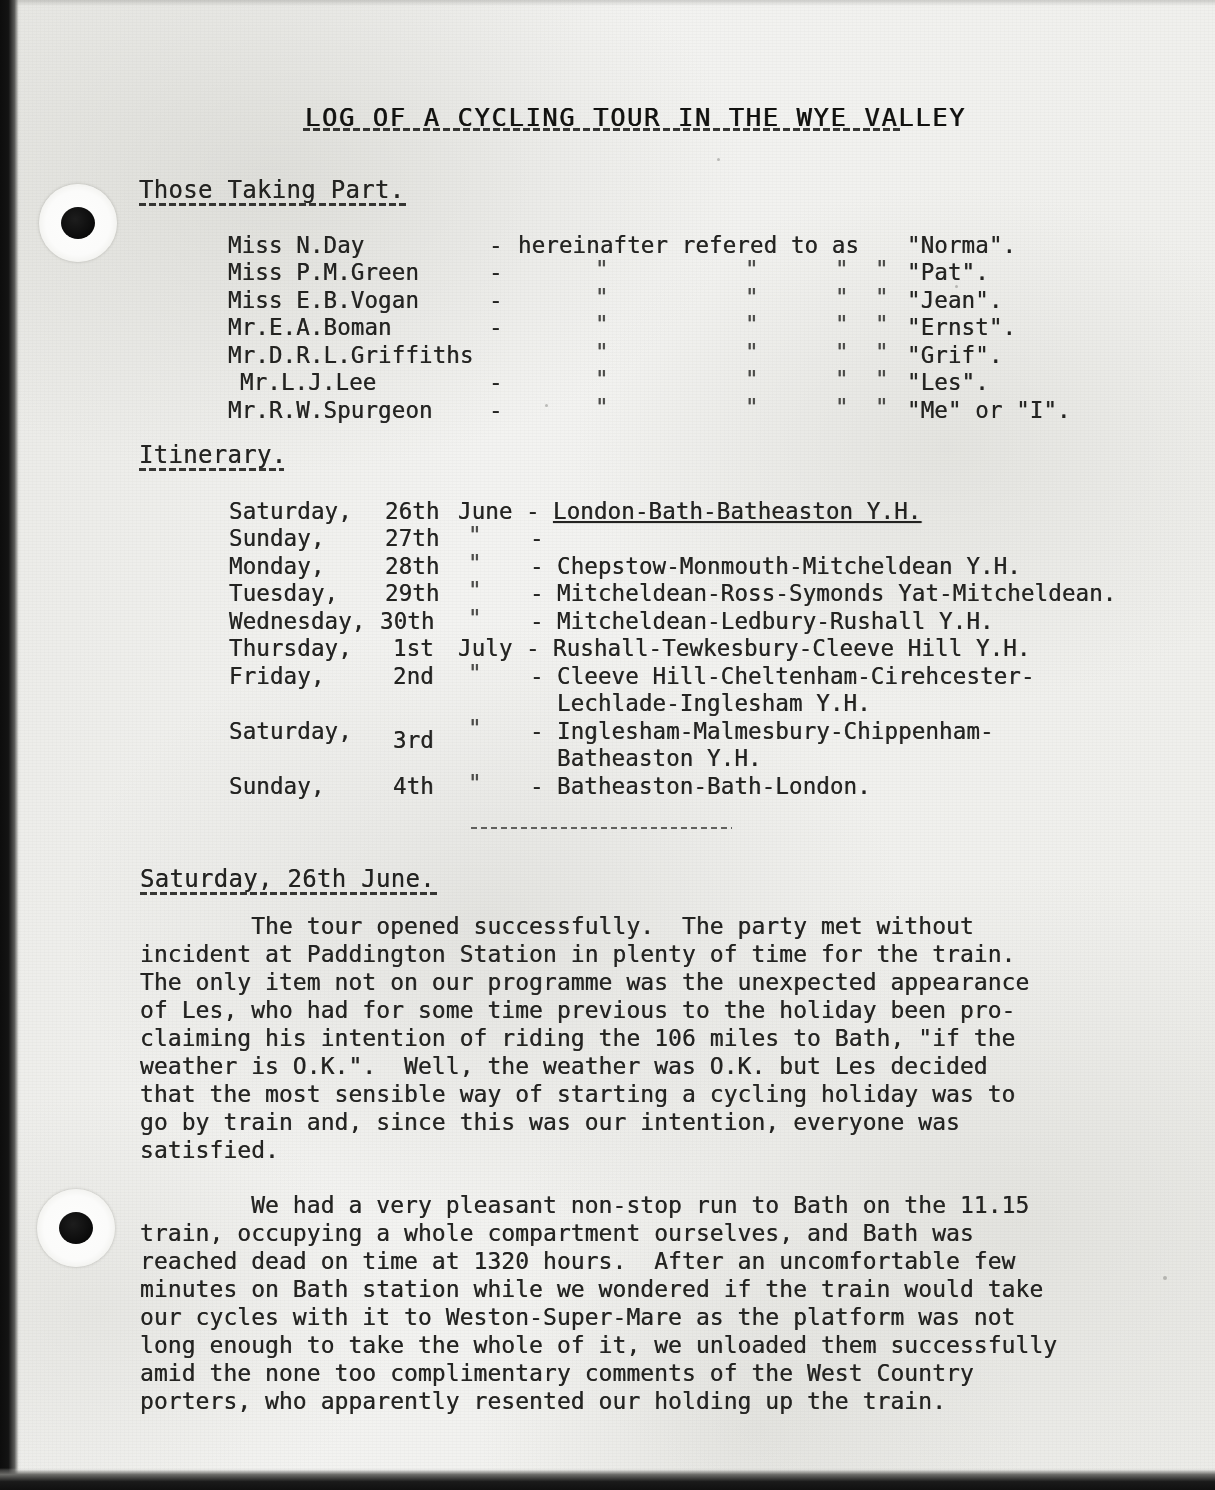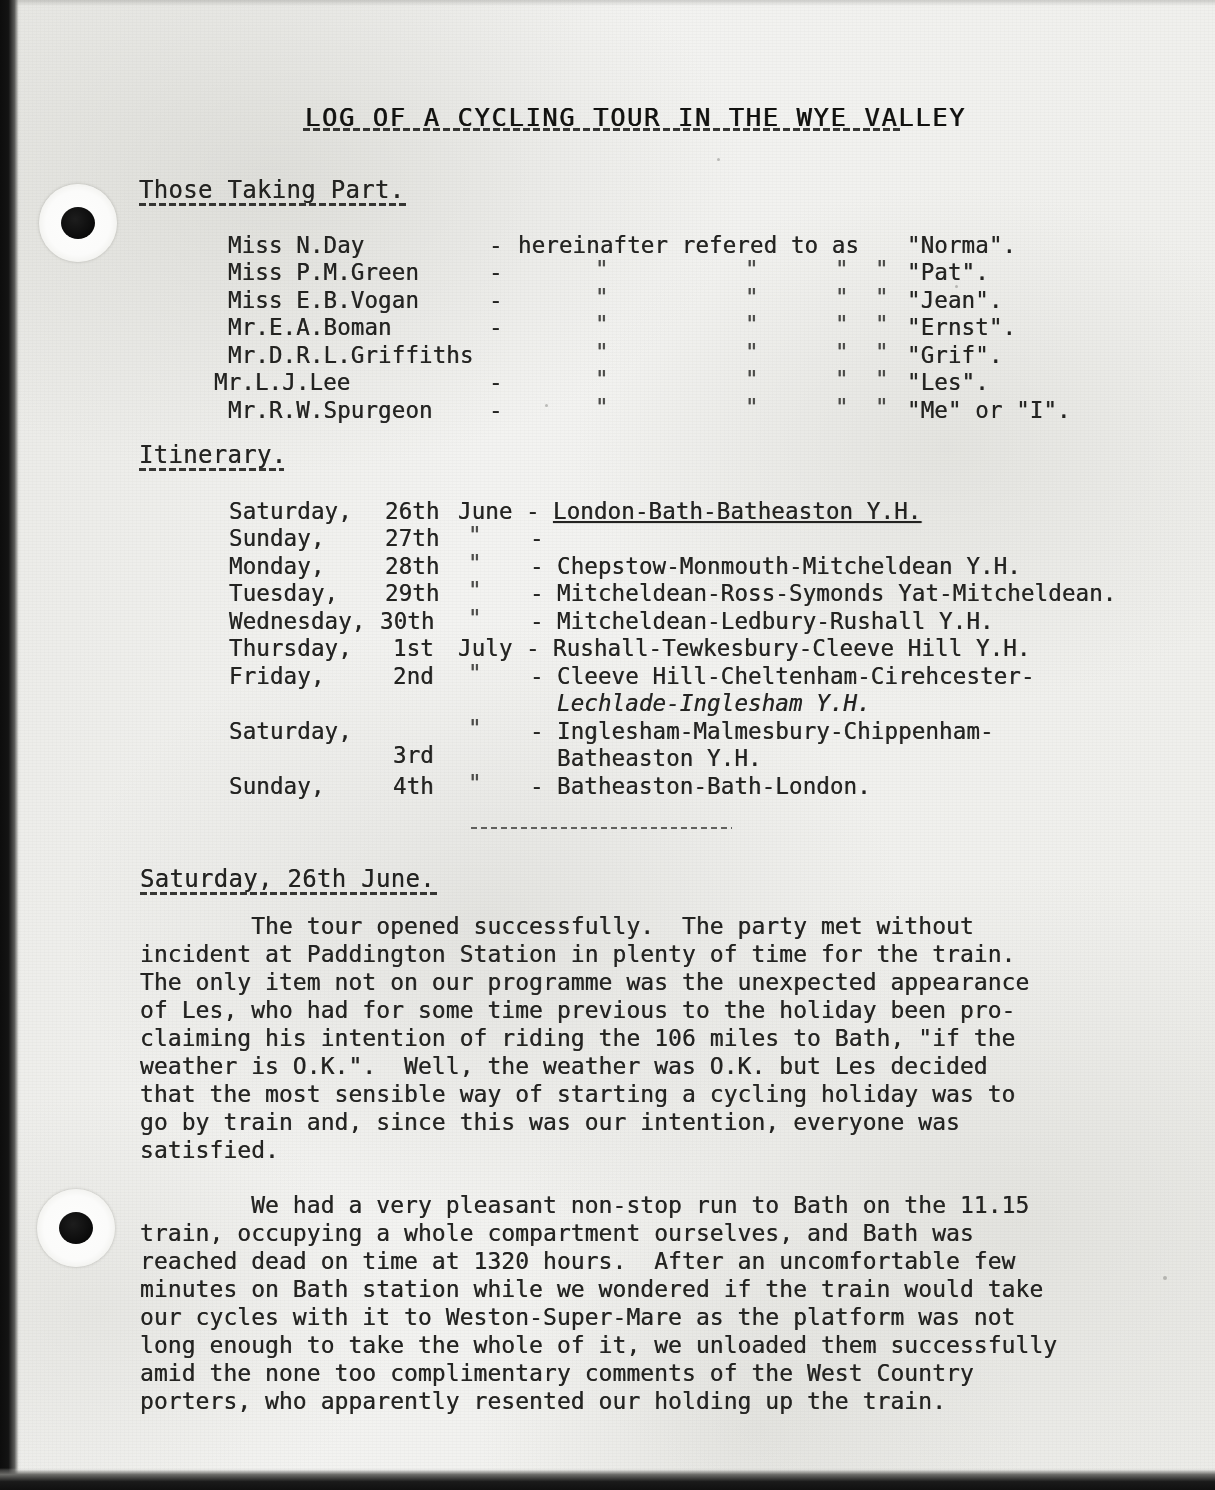--- a/index.html
+++ b/index.html
@@ -187,21 +187,21 @@
     <div class="tx t-row faint" style="left:875px; top:311px;">"</div>
     <div class="tx t-row" style="left:907px; top:314px;">"Ernst".</div>
 
     <div class="tx t-row" style="left:228px; top:342px;">Mr.D.R.L.Griffiths</div>
     <div class="tx t-row faint" style="left:595px; top:339px;">"</div>
     <div class="tx t-row faint" style="left:745px; top:339px;">"</div>
     <div class="tx t-row faint" style="left:835px; top:339px;">"</div>
     <div class="tx t-row faint" style="left:875px; top:339px;">"</div>
     <div class="tx t-row" style="left:907px; top:342px;">"Grif".</div>
 
-    <div class="tx t-row" style="left:214px; top:369px;">Mr.L.J.Lee</div>
+    <div class="tx t-row" style="left:240px; top:369px;">Mr.L.J.Lee</div>
     <div class="tx t-row" style="left:489px; top:369px;">-</div>
     <div class="tx t-row faint" style="left:595px; top:366px;">"</div>
     <div class="tx t-row faint" style="left:745px; top:366px;">"</div>
     <div class="tx t-row faint" style="left:835px; top:366px;">"</div>
     <div class="tx t-row faint" style="left:875px; top:366px;">"</div>
     <div class="tx t-row" style="left:907px; top:369px;">"Les".</div>
 
     <div class="tx t-row" style="left:228px; top:397px;text-align:right;">Mr.R.W.Spurgeon</div>
     <div class="tx t-row" style="left:489px; top:397px;">-</div>
     <div class="tx t-row faint" style="left:595px; top:394px;">"</div>
@@ -246,24 +246,24 @@
     <div class="tx t-row" style="left:393px; top:635px;">1st</div>
     <div class="tx t-row" style="left:458px; top:635px;">July</div>
     <div class="tx t-row" style="left:526px; top:635px;">-</div>
     <div class="tx t-row" style="left:553px; top:635px;">Rushall-Tewkesbury-Cleeve Hill Y.H.</div>
 
     <div class="tx t-row" style="left:229px; top:663px;">Friday,</div>
     <div class="tx t-row" style="left:393px; top:663px;">2nd</div>
     <div class="tx t-row faint" style="left:468px; top:660px;">"</div>
     <div class="tx t-row" style="left:530px; top:663px;">-</div>
     <div class="tx t-row" style="left:557px; top:663px;">Cleeve Hill-Cheltenham-Cirehcester-</div>
-    <div class="tx t-row" style="left:557px; top:690px;font-style:italic;">Lechlade-Inglesham Y.H.</div>
+    <div class="tx t-row" style="left:557px; top:690px;">Lechlade-Inglesham Y.H.</div>
 
     <div class="tx t-row" style="left:229px; top:718px;">Saturday,</div>
-    <div class="tx t-row" style="left:393px; top:742px;">3rd</div>
+    <div class="tx t-row" style="left:393px; top:727px;">3rd</div>
     <div class="tx t-row faint" style="left:468px; top:715px;">"</div>
     <div class="tx t-row" style="left:530px; top:718px;">-</div>
     <div class="tx t-row" style="left:557px; top:718px;">Inglesham-Malmesbury-Chippenham-</div>
     <div class="tx t-row" style="left:557px; top:745px;">Batheaston Y.H.</div>
 
     <div class="tx t-row" style="left:229px; top:773px;">Sunday,</div>
     <div class="tx t-row" style="left:393px; top:773px;">4th</div>
     <div class="tx t-row faint" style="left:468px; top:770px;">"</div>
     <div class="tx t-row" style="left:530px; top:773px;">-</div>
     <div class="tx t-row" style="left:557px; top:773px;">Batheaston-Bath-London.</div>

